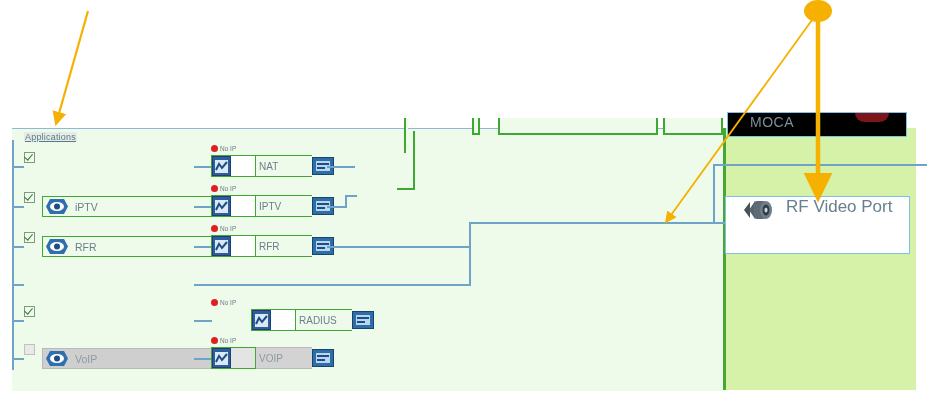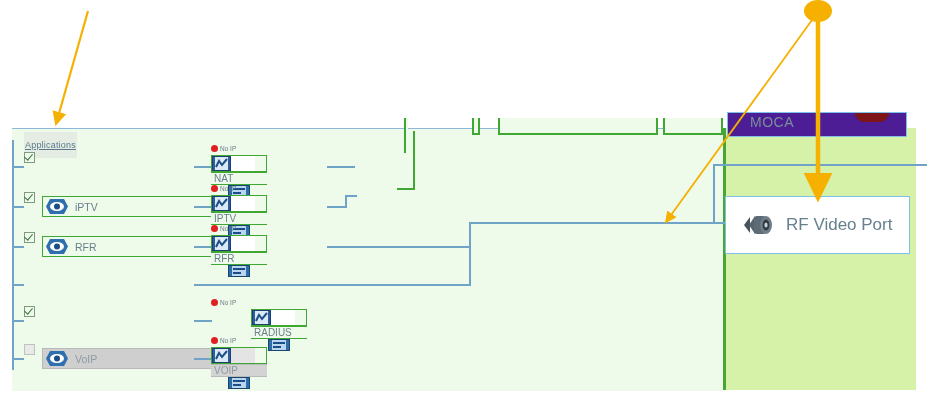--- a/index.html
+++ b/index.html
@@ -14,21 +14,21 @@
   .panel-right{position:absolute;left:723px;top:128px;width:190px;height:262px;
                background:#d6f2a9;border-left:3px solid #46a832;}
 
   
   .topbox{position:absolute;border:2px solid #3ea832;border-top:none;
           background:#eefaea;}
 
   
   .sec-label{position:absolute;font-size:9px;color:#5a7a8c;
              text-decoration:underline;letter-spacing:.2px;
-             background:#e4ece4;padding:8px 1px;}
+             background:#e4ece4;padding:0 1px;}
 
   
   .app-row{position:absolute;height:22px;}
   .chk{position:absolute;left:0;top:-4px;width:9px;height:9px;
        border:1px solid #7d9c7d;background:#eefaea;}
   .chk.on::after{content:"";position:absolute;left:1px;top:-1px;width:4px;height:7px;
        border:solid #3a6f3a;border-width:0 1.5px 1.5px 0;transform:rotate(40deg);}
   .chk.off{border-color:#b9c6b9;background:#e9e9e9;}
 
   .app-box{position:absolute;left:18px;top:0;height:21px;
@@ -39,21 +39,21 @@
   .eye{width:24px;height:17px;margin-left:2px;flex:0 0 auto;position:relative;}
   .eye svg{display:block;}
   .app-label{font-size:10.5px;color:#6a7f8c;margin-left:6px;white-space:nowrap;}
   .app-label.dim{color:#8d9aa2;}
 
   
   .noip{position:absolute;font-size:6.5px;color:#6b7d88;white-space:nowrap;}
   .noip .dot{display:inline-block;width:7px;height:7px;border-radius:50%;
              background:#e02020;vertical-align:-1px;margin-right:2px;}
 
-  .svc-group{position:absolute;height:22px;display:flex;align-items:stretch;flex-direction:column;}
+  .svc-group{position:absolute;height:22px;display:flex;align-items:stretch;}
   .svc-pair{display:flex;border:1.5px solid #3ea832;background:#eefaea;box-sizing:border-box;}
   .ico-cell{width:19px;height:100%;background:#2e5d9e;display:flex;
             align-items:center;justify-content:center;box-sizing:border-box;
             border:1px solid #1d3f70;}
   .blank-cell{width:24px;background:#ffffff;}
   .blank-cell.disabled{background:#e4e4e4;}
   .svc-name{width:56px;font-size:10px;color:#6a7f8c;display:flex;align-items:center;
             padding-left:3px;box-sizing:border-box;background:#eefaea;
             border-top:1.5px solid #3ea832;border-bottom:1.5px solid #3ea832;}
   .svc-name.disabled{background:#d3d3d3;color:#8d9aa2;border-color:#b9b9b9;}
@@ -64,30 +64,30 @@
   .lan-box{position:absolute;border:2px solid #3ea832;background:#ffffff;box-sizing:border-box;}
   .lan-ico{position:absolute;left:-1px;top:-1px;width:22px;height:22px;background:#2e5d9e;
            border:1px solid #1d3f70;display:flex;align-items:center;justify-content:center;}
   .lan-text{position:absolute;left:0;top:26px;width:100%;text-align:center;
             font-size:9px;color:#7a8f9c;}
 
   
   .rfv-hl{position:absolute;border:4px solid #efa800;background:#ffffff;box-sizing:border-box;}
 
   
-  .moca-box{position:absolute;border:1.5px solid #7fc0ea;background:#4c1d95;
+  .moca-box{position:absolute;border:1.5px solid #7fc0ea;background:#000000;
             box-sizing:border-box;}
   .moca-text{position:absolute;font-size:14px;color:#7a8f9c;letter-spacing:.5px;}
   .moca-red{position:absolute;width:34px;height:9px;background:#7c1418;
             border-radius:0 0 18px 18px;}
 
   
   .rfport{position:absolute;left:725px;top:196px;width:185px;height:58px;
           background:#ffffff;border:1.5px solid #7fc0ea;box-sizing:border-box;
-          display:flex;align-items:center;}
+          display:flex;}
   .rfport-ico{margin-left:14px;width:36px;height:26px;flex:0 0 auto;}
   .rfport-label{margin-left:10px;font-size:17px;color:#66808f;}
 
   
   .wire{position:absolute;background:#6fa3c8;}
   .wire.h{height:1.5px;}
   .wire.v{width:1.5px;}
   .gwire{position:absolute;background:#3ea832;}
   .gwire.h{height:2px;}
   .gwire.v{width:2px;}

